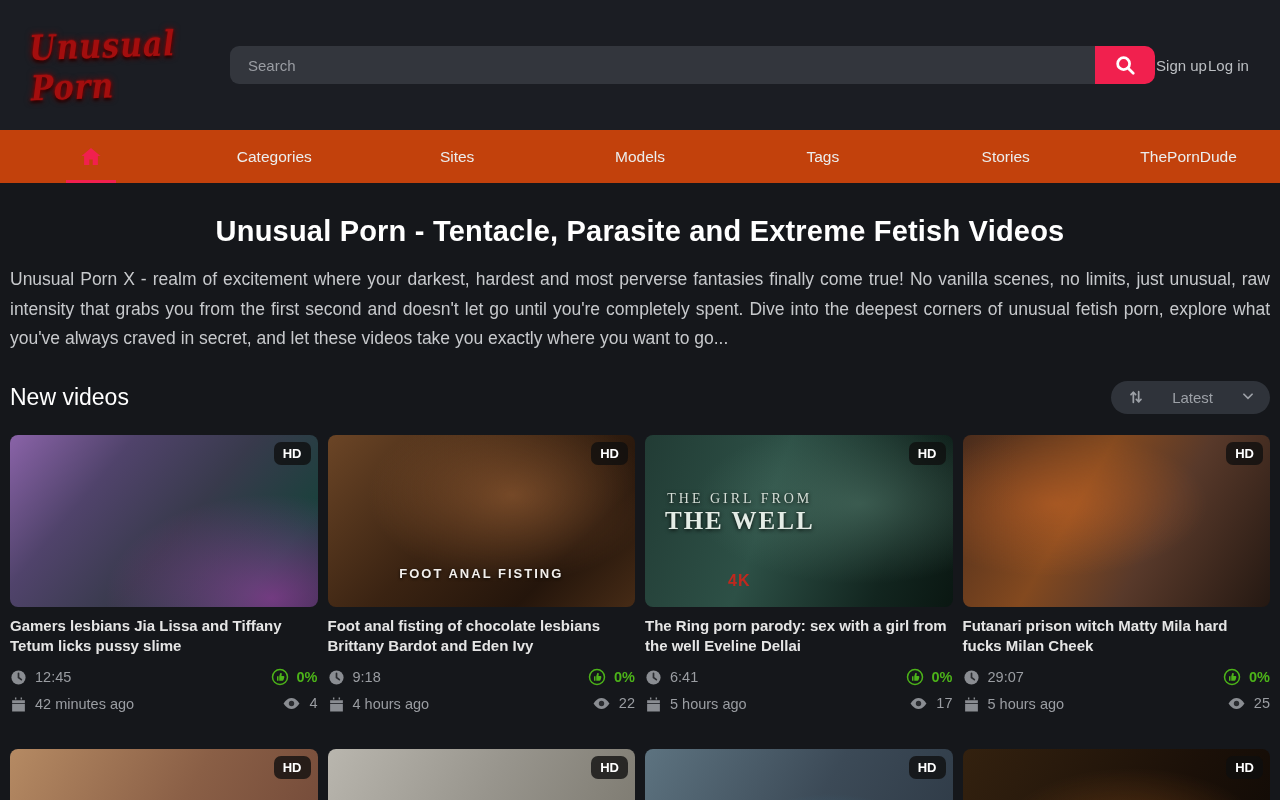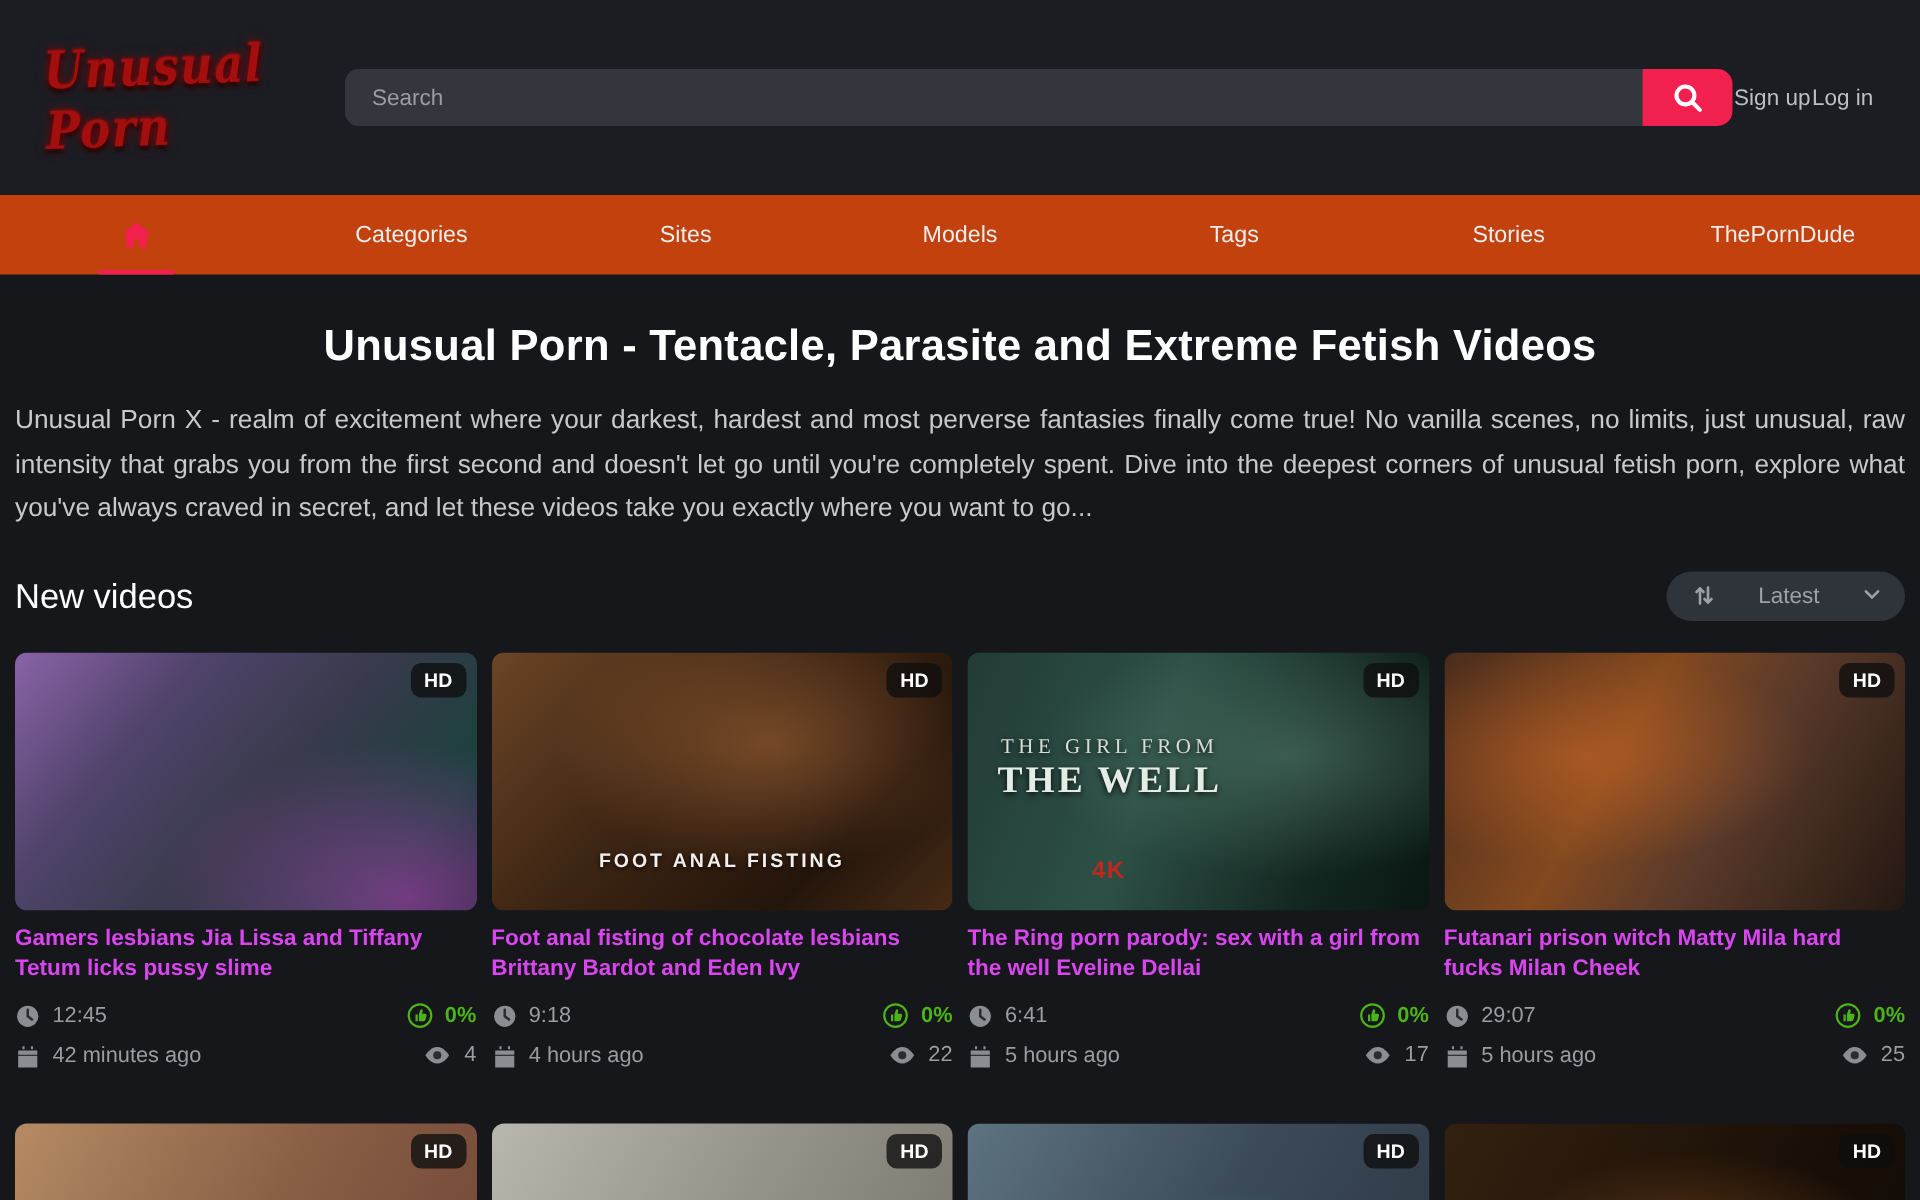--- a/index.html
+++ b/index.html
@@ -220,21 +220,21 @@
     font-weight: bold;
     letter-spacing: 1px;
     margin-left: 41px;
   }
 
   .card-title {
     margin-top: 9px;
     font-size: 15px;
     font-weight: bold;
     line-height: 20px;
-    color: #d946ef;
+    color: #e5e5e5;
     min-height: 40px;
   }
   .meta { margin-top: 12px; display: flex; flex-direction: column; gap: 8px; }
   .meta-row {
     display: flex;
     justify-content: space-between;
     align-items: flex-end;
     font-size: 14.5px;
     color: #9a9da2;
   }

